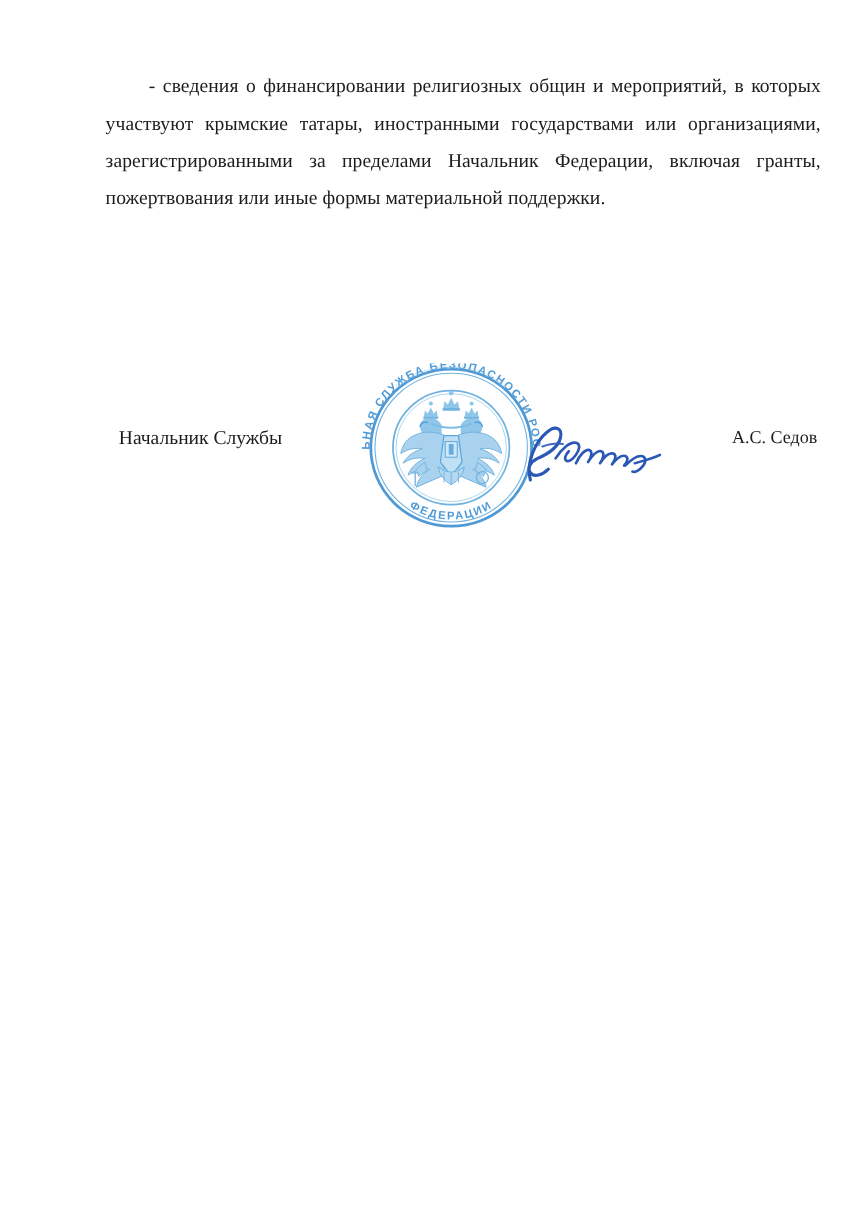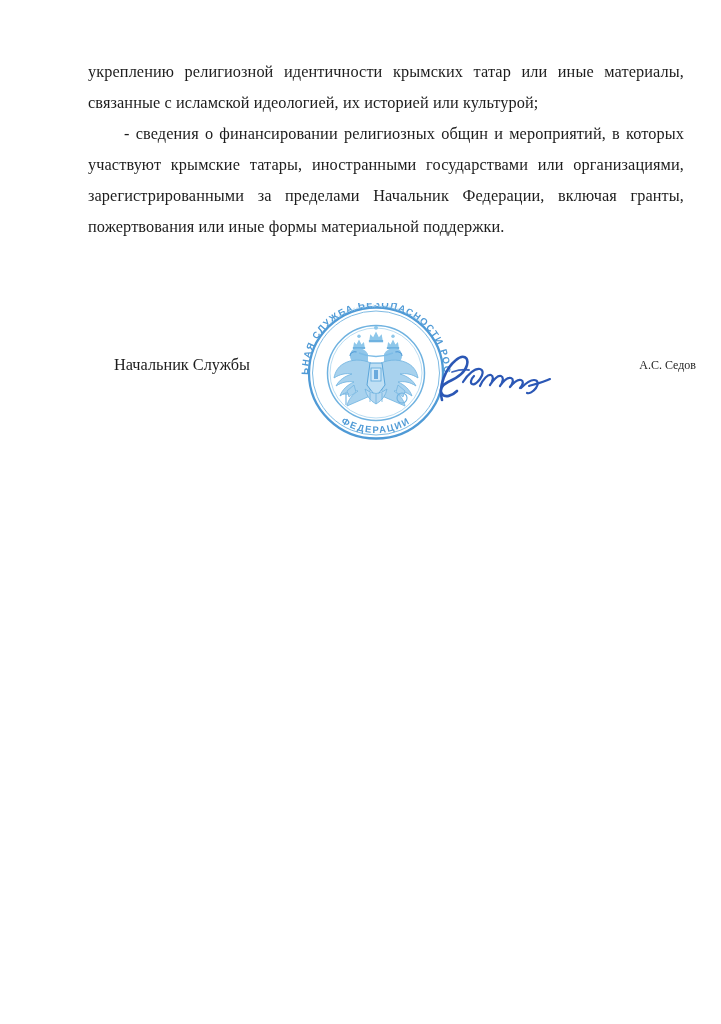--- a/index.html
+++ b/index.html
@@ -40,40 +40,40 @@
   .para.indent {
     text-indent: 36px;
   }
   .para.indent-big {
     text-indent: 42px;
   }
 
   
   .sign-row {
     position: absolute;
-    left: 100px;
+    left: 85px;
     top: 352px;
     width: 596px;
     height: 26px;
     text-align: right;
   }
   .sign-title {
     position: absolute;
     left: 14px;
     top: 0;
     font-size: 16.3px;
     line-height: 26px;
     white-space: nowrap;
     color: #1c1c1c;
   }
   .sign-name {
     position: absolute;
     right: 0;
     top: 0;
-    font-size: 12px;
+    font-size: 15px;
     line-height: 26px;
     white-space: nowrap;
     color: #1c1c1c;
   }
 
   
   .seal {
     position: absolute;
     left: 292px;
     top: 303px;
@@ -101,21 +101,20 @@
     height: 100%;
   }
 </style>
 </head>
 <body>
 
 <div class="page">
 
   <div class="doc-body">
 
-    <p class="para cont">укреплению религиозной идентичности крымских татар или иные материалы, связанные с исламской идеологией, их историей или культурой;</p>
 
     <p class="para indent">- сведения о финансировании религиозных общин и мероприятий, в которых участвуют крымские татары, иностранными государствами или организациями, зарегистрированными за пределами Начальник Федерации, включая гранты, пожертвования или иные формы материальной поддержки.</p>
 
 
   </div>
 
   <div class="sign-row">
     <span class="sign-title">Начальник Службы</span>
     <span class="sign-name">А.С. Седов</span>
   </div>

